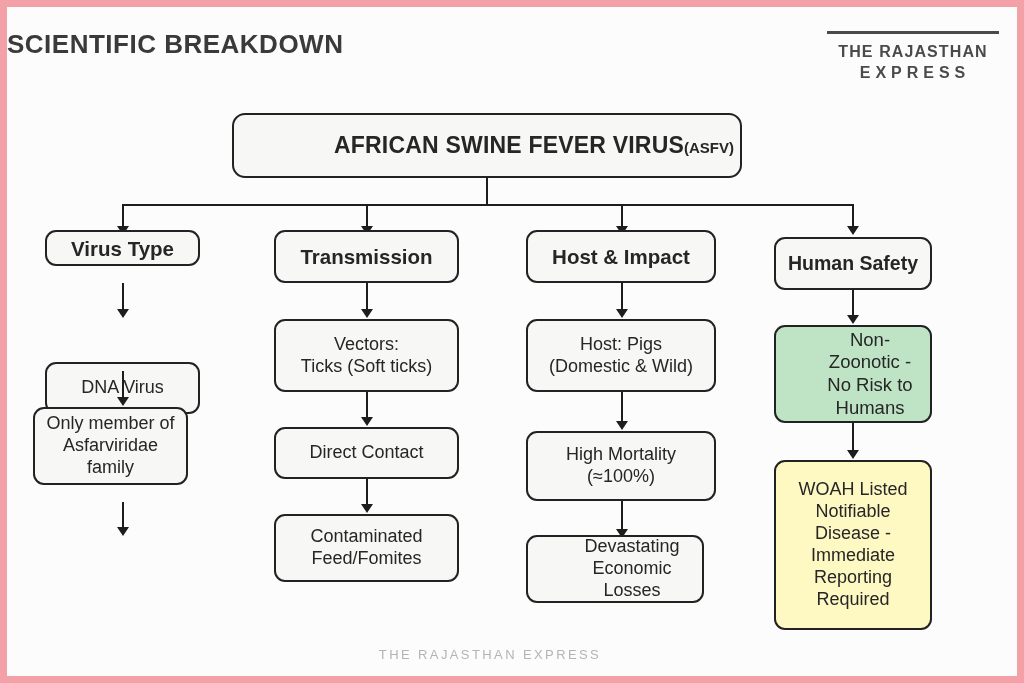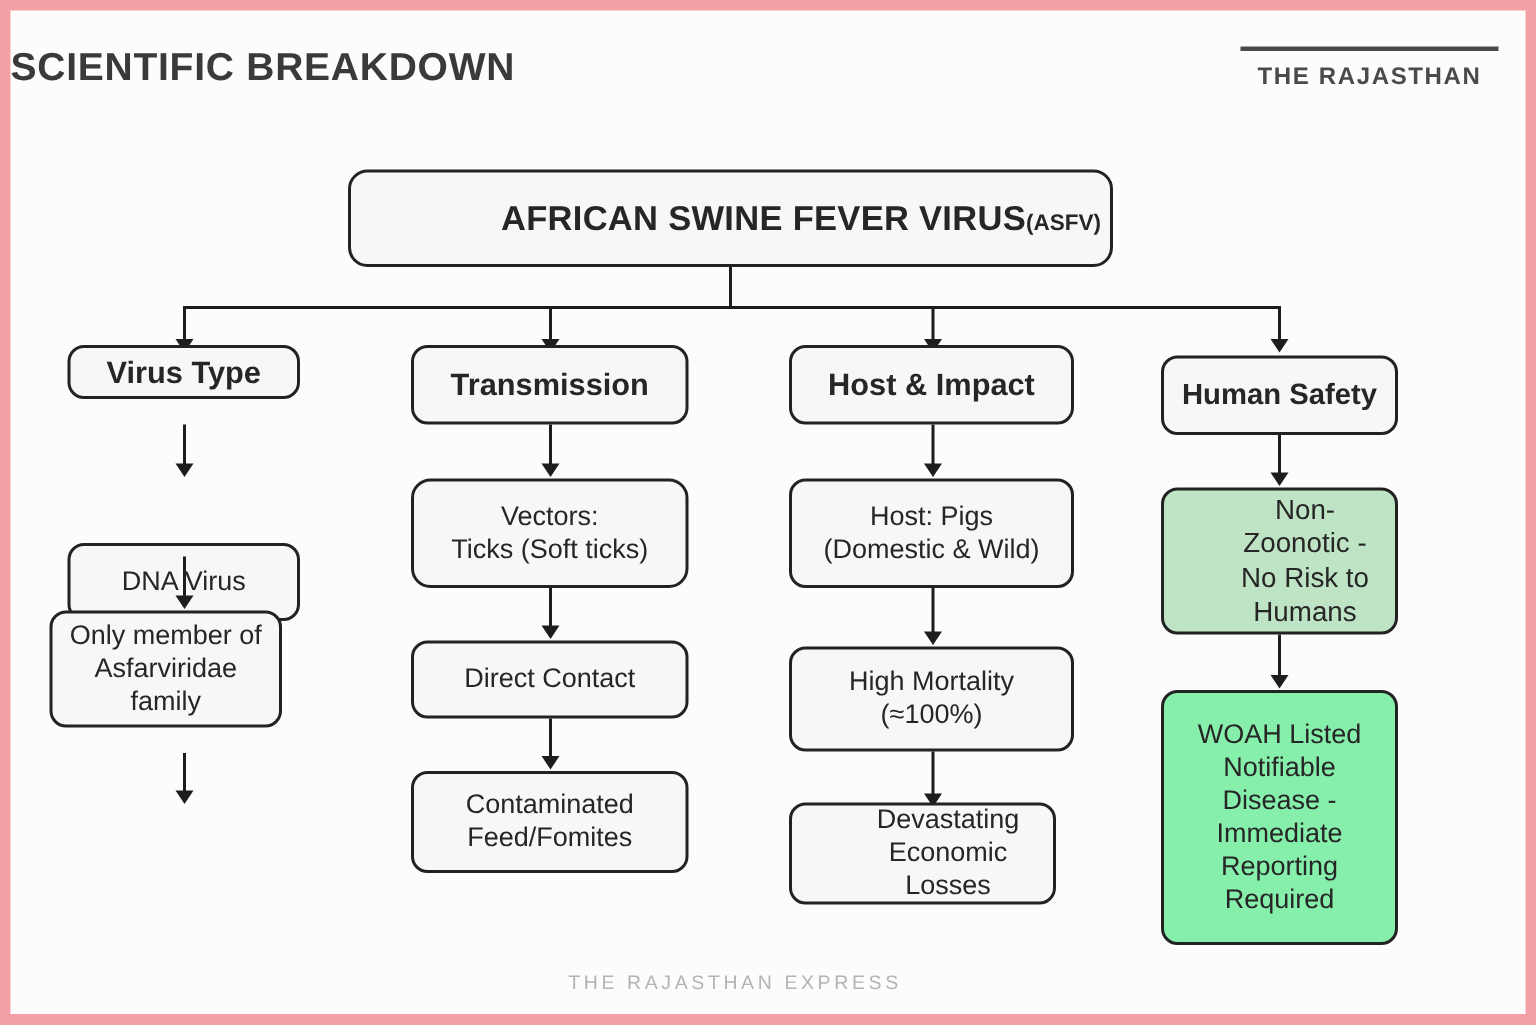--- a/index.html
+++ b/index.html
@@ -105,21 +105,21 @@
   }
   .node.leaf {
     font-size: 18px;
     font-weight: normal;
   }
   .node.green {
     background: #bfe4c5;
     font-size: 18.5px;
   }
   .node.red {
-    background: #86efac;
+    background: #fef9c3;
     font-size: 18px;
   }
 
   
   .vline {
     position: absolute;
     width: 2.2px;
     background: #1d1d1d;
   }
   .hline {
@@ -139,20 +139,21 @@
 <body>
 
 <div id="canvas">
   <div id="page">
 
     <div id="title">SCIENTIFIC BREAKDOWN</div>
 
     <div id="brand">
       <div class="rule"></div>
       <div class="l1">THE RAJASTHAN</div>
+      <div class="l2">EXPRESS</div>
     </div>
 
     <div class="node root" style="left:225px; top:106px; width:510px; height:65px;justify-content:flex-end;">
       <span>
         <span>AFRICAN SWINE FEVER VIRUS</span><span class="sub">(ASFV)</span>
       </span>
     </div>
 
     <div class="vline" style="left:479px; top:171px; height:28px;"></div>
     <div class="hline" style="left:115px; top:197px; width:732px;"></div>
@@ -191,21 +192,21 @@
     <div class="arrow" style="left:110px; top:520px;"></div>
 
 
     <div class="node head" style="left:267px; top:223px; width:185px; height:53px;">
       <span>Transmission</span>
     </div>
 
     <div class="vline" style="left:359px; top:276px; height:28px;"></div>
     <div class="arrow" style="left:354px; top:302px;"></div>
 
-    <div class="node leaf" style="left:267px; top:312px; width:185px; height:73px; white-space:pre-line;border-radius:13px;">
+    <div class="node leaf" style="left:267px; top:312px; width:185px; height:73px; white-space:pre-line;">
       <span>Vectors:
 Ticks (Soft ticks)</span>
     </div>
 
     <div class="vline" style="left:359px; top:385px; height:27px;"></div>
     <div class="arrow" style="left:354px; top:410px;"></div>
 
     <div class="node leaf" style="left:267px; top:420px; width:185px; height:52px;">
       <span>Direct Contact</span>
     </div>

